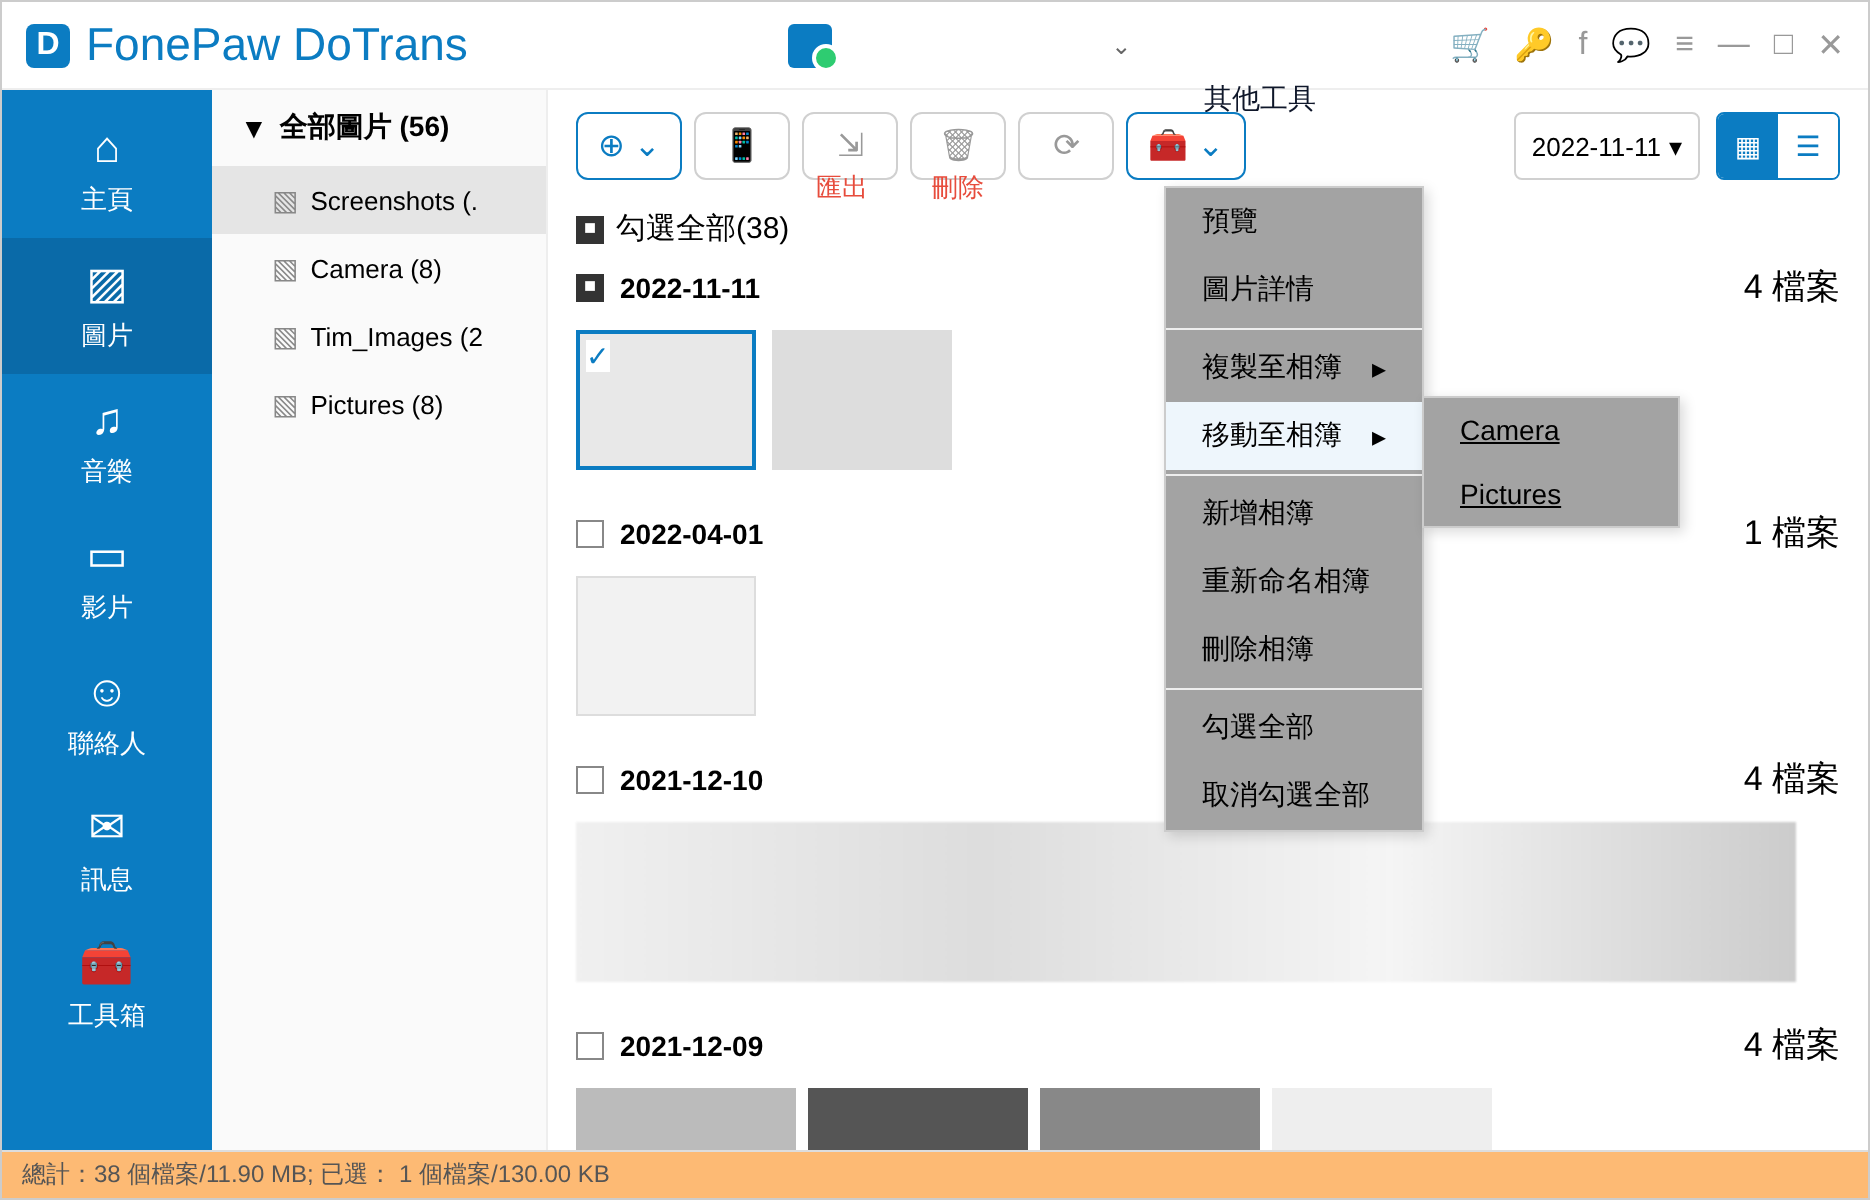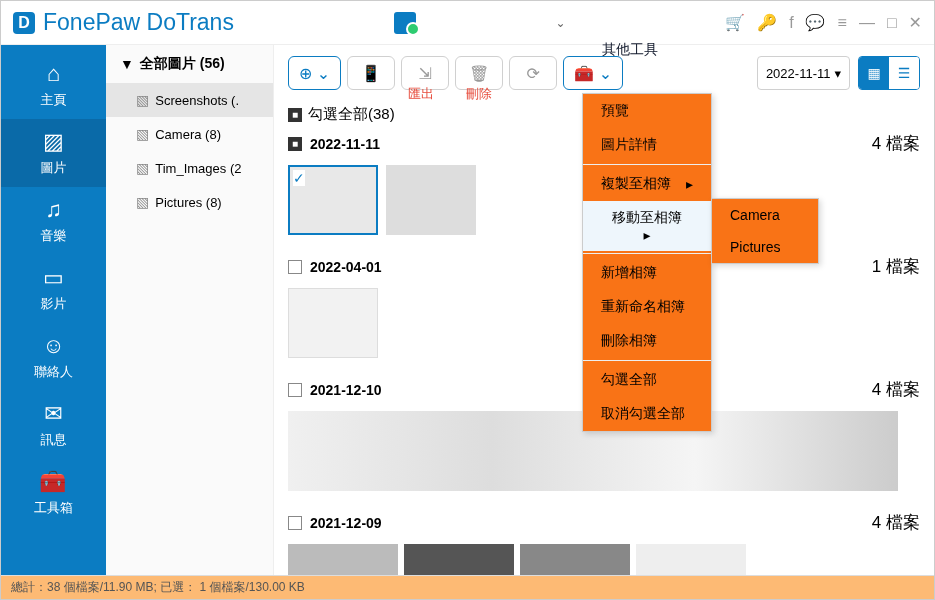--- a/index.html
+++ b/index.html
@@ -44,21 +44,21 @@
 .group-header{display:flex;align-items:center;padding:4px 0;font-size:14px;font-weight:bold;gap:8px;}
 .group-count{margin-left:auto;font-weight:normal;font-size:17px;}
 .thumbs{display:flex;gap:8px;flex-wrap:wrap;padding:6px 0;}
 .thumb{width:90px;height:70px;background:#e8e8e8;border:1px solid #ddd;position:relative;}
 .thumb.sel{border:2px solid #0b7cc2;}
 .thumb .tick{position:absolute;top:3px;left:3px;color:#0b7cc2;font-size:14px;background:#fff;}
 .thumb-wide{width:610px;height:80px;background:linear-gradient(90deg,#f0f0f0,#ddd,#f5f5f5,#ccc);filter:blur(0.5px);}
 .thumbs-row{display:flex;gap:6px;padding:6px 0;}
 .thumbs-row .mini{width:110px;height:40px;background:#bbb;}
 .statusbar{height:24px;background:#fdba74;border-top:1px solid #ddd;font-size:12px;color:#555;display:flex;align-items:center;padding:0 10px;position:absolute;bottom:0;left:0;right:0;}
-.menu{position:absolute;background:#f97316;border:1px solid #ccc;box-shadow:2px 2px 6px rgba(0,0,0,0.15);font-size:14px;z-index:50;}
+.menu{position:absolute;background:#a3a3a3;border:1px solid #ccc;box-shadow:2px 2px 6px rgba(0,0,0,0.15);font-size:14px;z-index:50;}
 .menu-item{padding:8px 18px;cursor:pointer;display:flex;align-items:center;justify-content:space-between;white-space:nowrap;}
 .menu-item:hover,.menu-item.hover{background:#eef6fc;}
 .menu-sep{height:1px;background:#eee;margin:2px 0;}
 .submenu{position:absolute;left:100%;top:0;}
 .annot{position:absolute;color:#0f172a;font-size:14px;font-weight:500;}
 </style>
 </head>
 <body>
 
 <div class="titlebar">
@@ -217,24 +217,24 @@
           <span>預覽</span>
         </div>
       <div class="menu-item">
           <span>圖片詳情</span>
         </div>
       <div class="menu-sep"></div>
       <div class="menu-item">
           <span>複製至相簿</span>
           <span>▸</span>
         </div>
-      <div class="menu-item hover" style="position:relative;flex-direction:column;">
+      <div class="menu-item hover" style="position:relative;">
         <span>移動至相簿</span>
           <span>▸</span>
-        <div class="menu submenu" style="width:108px;top:-3px;">
+        <div class="menu submenu" style="width:129px;top:-3px;text-decoration:underline;">
           <div class="menu-item">
               <span>Camera</span>
             </div>
           <div class="menu-item">
               <span>Pictures</span>
             </div>
         </div>
       </div>
       <div class="menu-sep"></div>
       <div class="menu-item">

